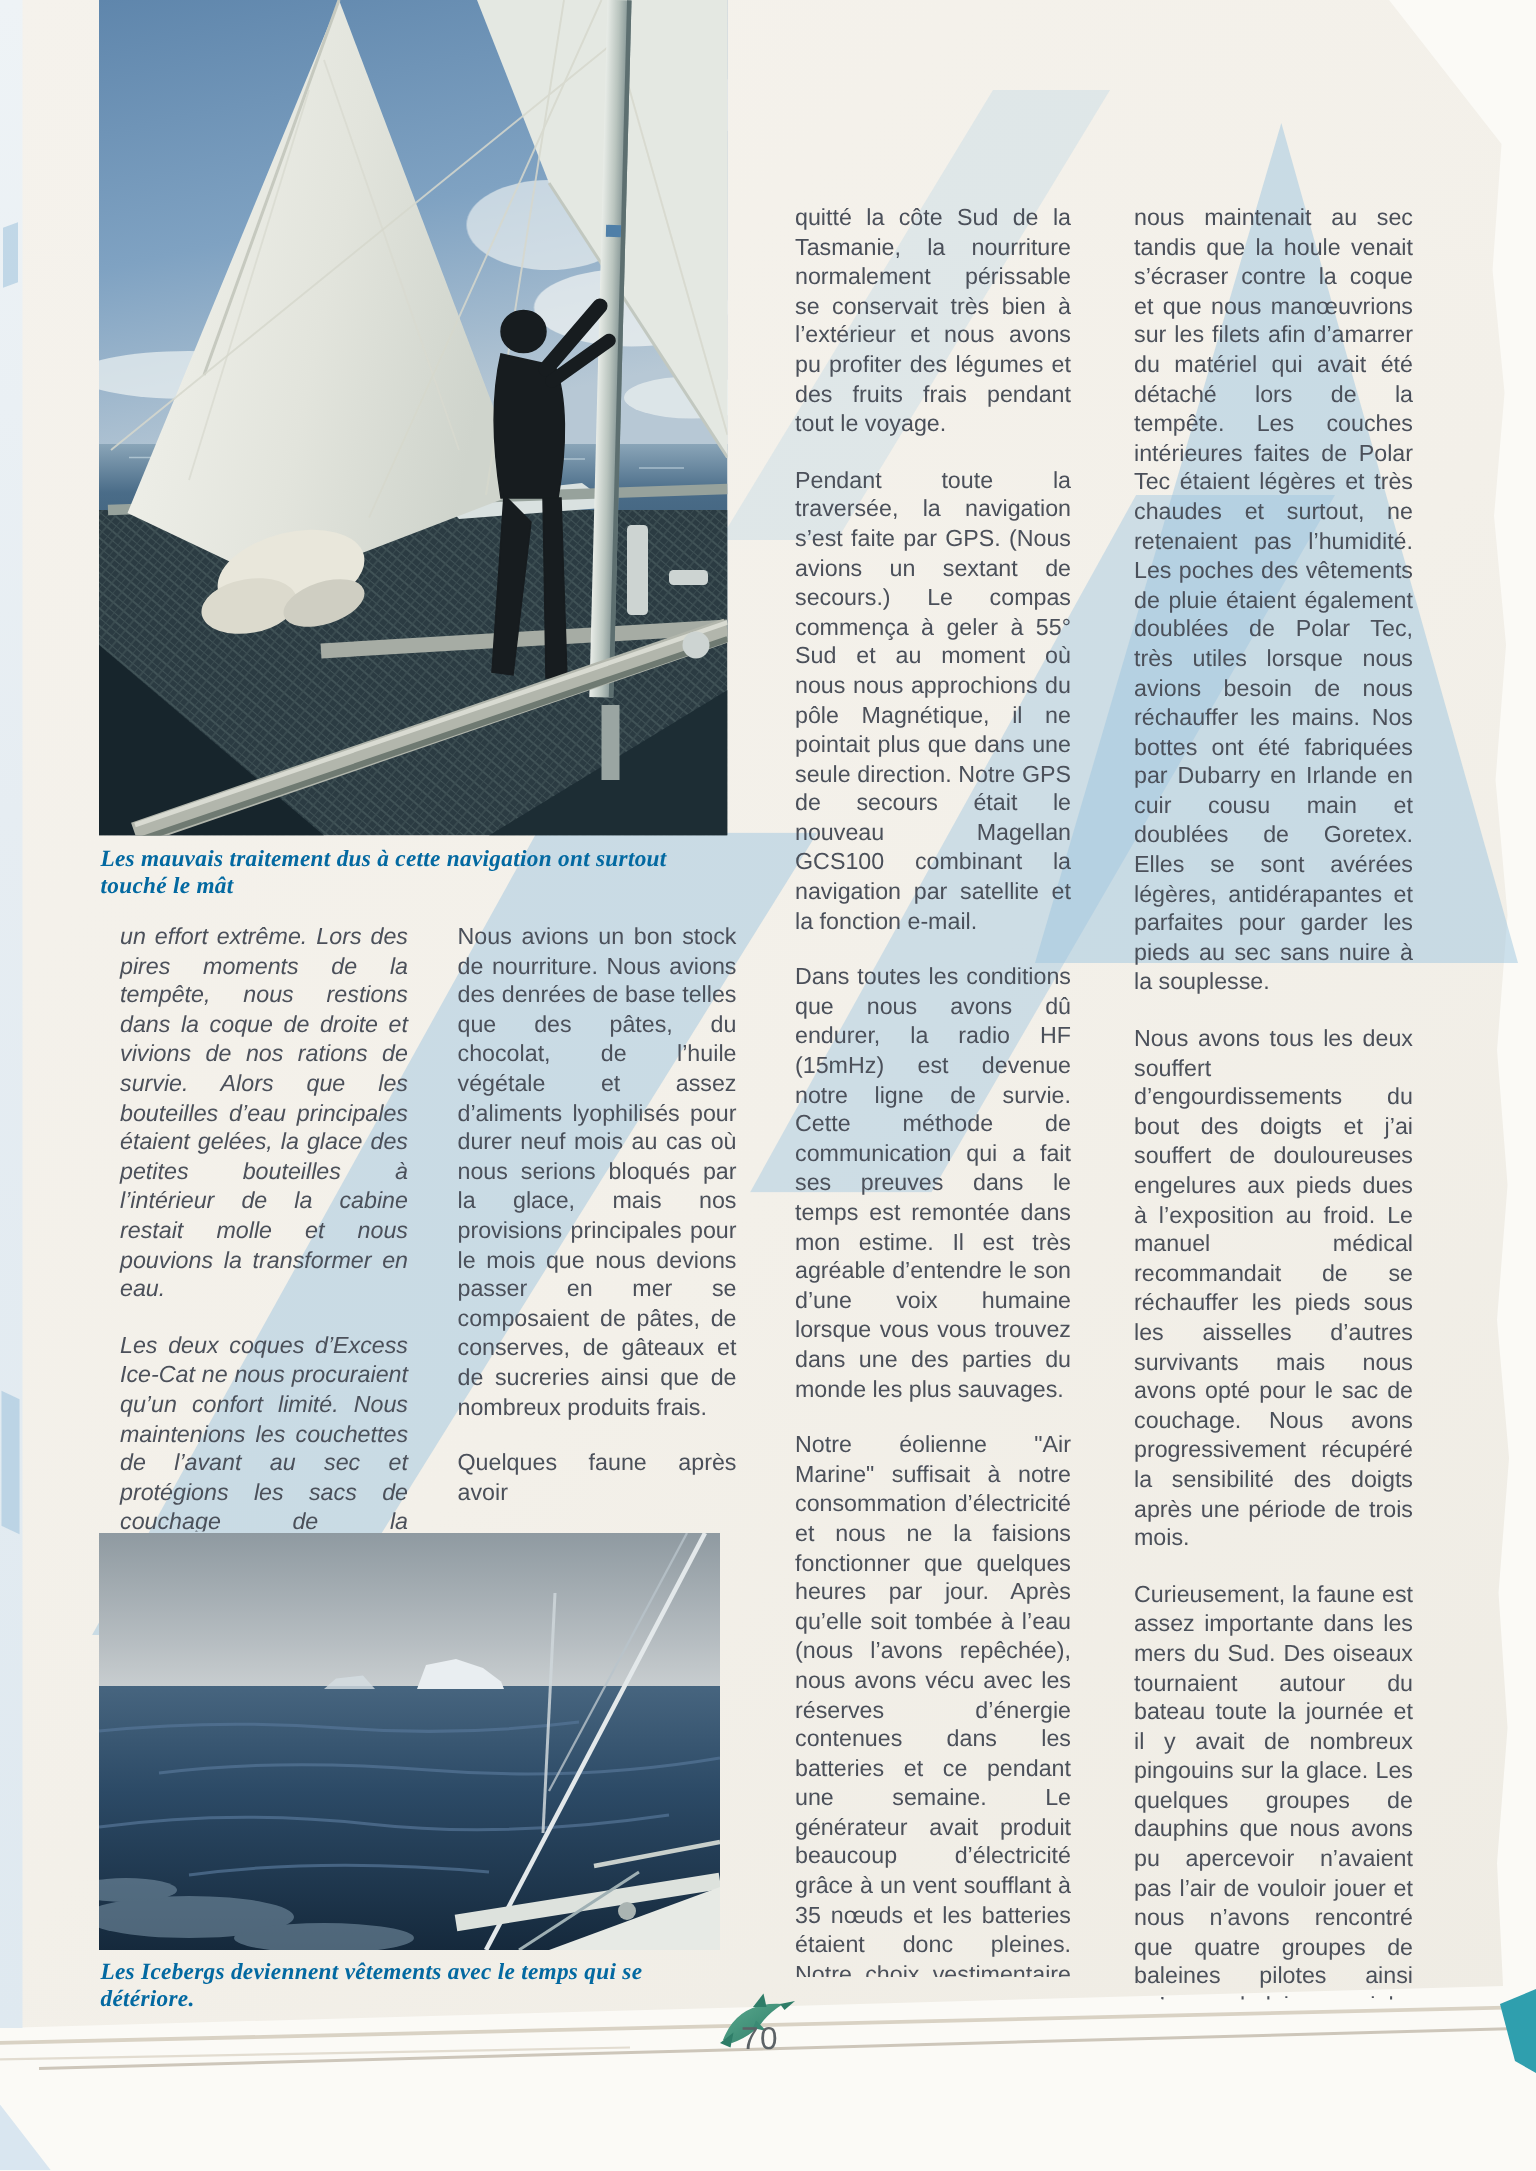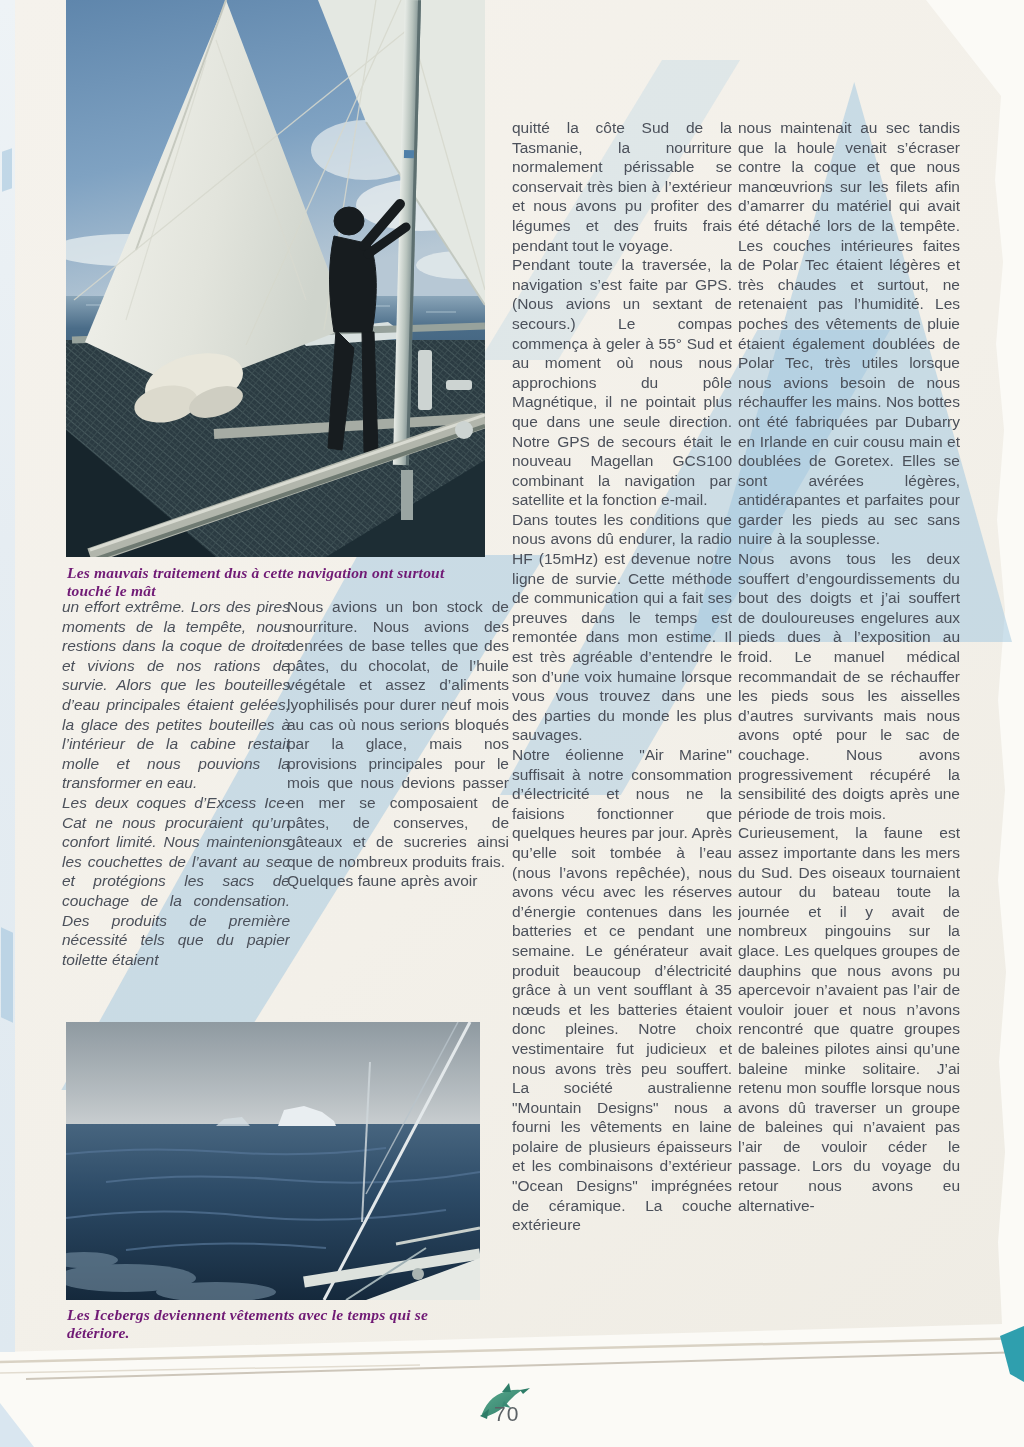--- a/index.html
+++ b/index.html
@@ -51,30 +51,30 @@
     position:absolute; left:0; top:1392px; width:34px; height:55px; z-index:0;
     background:#d9e6f0; clip-path:polygon(0 20%,100% 100%,0 100%);
   }
   
   .photo { position:absolute; z-index:4; display:block; }
   .photo svg { display:block; }
   .caption {
     position:absolute; z-index:5;
     font-family:"Liberation Serif", serif;
     font-style:italic; font-weight:600;
-    font-size:15.5px; color:#701a75; letter-spacing:.2px;
+    font-size:15.5px; color:#0369a1; letter-spacing:.2px;
   }
   
   .col {
     position:absolute; z-index:4;
     font-size:15.5px; line-height:19.6px;
     color:#4b505a; text-align:justify;
     overflow:hidden;
   }
-  .col p { margin:0; }
+  .col p { margin:18px; }
   
   .folio { position:absolute; z-index:6; width:86px; height:56px; }
   .folio .num {
     position:absolute; left:26px; top:22px;
     font-size:21px; color:#5c6266; letter-spacing:1px;
   }
   .folio svg { position:absolute; left:8px; top:0; }
   
   .bottom-edges { position:absolute; left:0; top:1316px; width:1024px; height:131px; z-index:0; }
 </style>
@@ -273,21 +273,21 @@
     <polygon points="300,278 414,236 414,278" fill="#e7eae5"></polygon>
     <line x1="330" y1="222" x2="414" y2="206" stroke="#c9d0cc" stroke-width="3"></line>
     <circle cx="352" cy="252" r="6" fill="#aab4b2"></circle>
     <line x1="280" y1="278" x2="360" y2="226" stroke="#9fb0b4" stroke-width="2"></line>
   </g>
 </svg>
 </div>
 
 <div class="caption" style="left:67px;top:1306px;width:418px;">Les Icebergs deviennent vêtements avec le temps qui se détériore.</div>
 
-<div class="folio" style="left:468px;top:1380px;">
+<div class="folio" style="left:468px;top:1326px;">
   <svg width="58" height="40" viewBox="0 0 58 40" xmlns="http://www.w3.org/2000/svg">
     <defs>
       <linearGradient id="dol" x1="0" y1="0" x2="1" y2="1">
         <stop offset="0" stop-color="#5aa98e"></stop>
           <stop offset="1" stop-color="#2e7d68"></stop>
       </linearGradient>
     </defs>
     <path d="M6,34 Q16,8 46,10 Q38,15 33,21 Q26,31 12,36 Z" fill="url(#dol)"></path>
     <path d="M4,36 L13,29 L11,39 Z" fill="#2e7d68"></path>
     <path d="M26,12 L33,3 L35,12 Z" fill="#2e7d68"></path>

